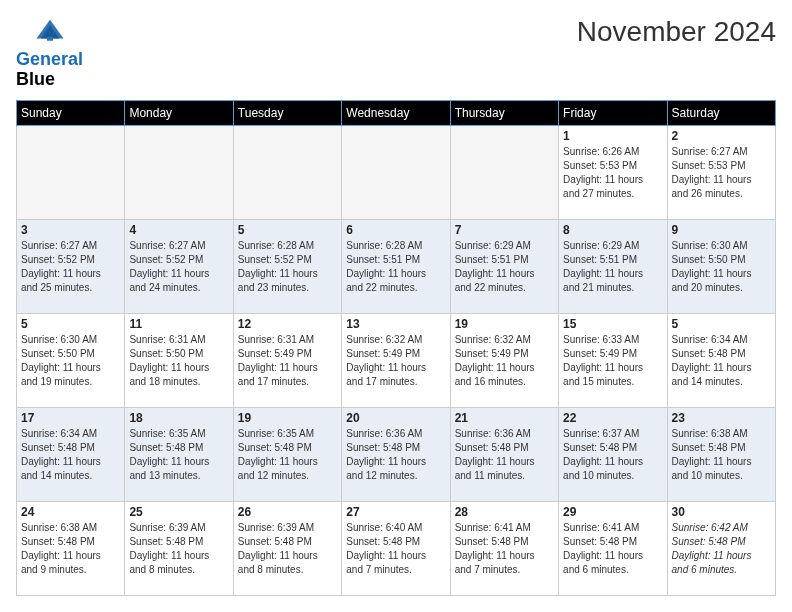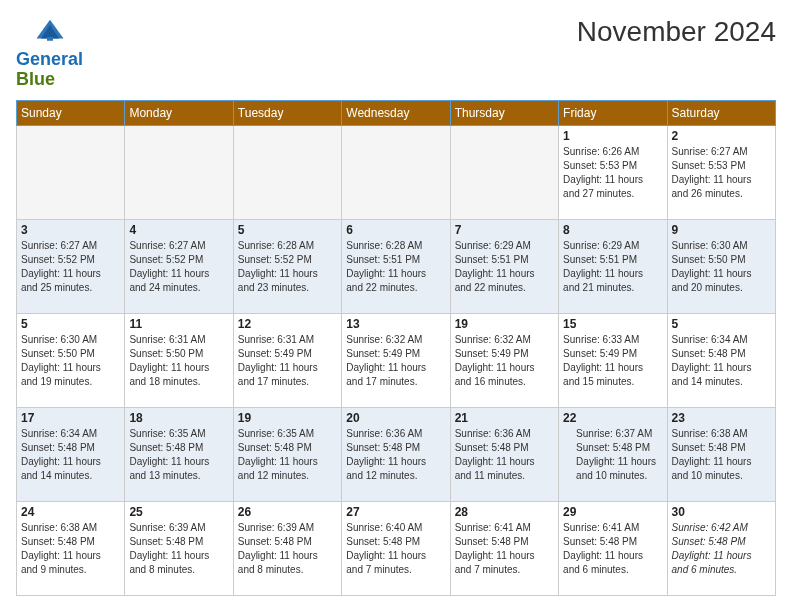--- a/index.html
+++ b/index.html
@@ -55,21 +55,21 @@
       color: #555;
     }
     .calendar {
       flex: 1;
       border: 1px solid #ccc;
       border-collapse: collapse;
       width: 100%;
       table-layout: fixed;
     }
     .calendar th {
-      background: #a16207;
+      background: #000000;
       color: #fff;
       font-size: 12px;
       padding: 5px 4px;
       text-align: left;
       border: 1px solid #5a9fd4;
       font-weight: normal;
     }
     .calendar td {
       vertical-align: top;
       border: 1px solid #ccc;
@@ -103,21 +103,21 @@
 <div class="page">
   <div class="header">
     <div class="logo">
       <svg class="logo-icon" viewBox="0 0 40 40">
         <polygon points="20,5 38,30 2,30" fill="#2e75b6"></polygon>
         <polygon points="20,12 32,30 8,30" fill="#1a5a9a"></polygon>
         <rect x="16" y="28" width="8" height="5" fill="#2e75b6"></rect>
       </svg>
       <div class="logo-text">
         <div><span>General</span></div>
-        <div style="color:#4d7c0f">Blue</div>
+        <div style="color:#000000">Blue</div>
       </div>
     </div>
     <div class="title-block">
       <div class="month-title">November 2024</div>
     </div>
   </div>
 
   <table class="calendar">
     <thead>
       <tr>
@@ -285,21 +285,21 @@
           </td>
           <td>
             <span class="day-num">21</span>
             <div class="day-info" style="white-space: pre-line;">Sunrise: 6:36 AM
 Sunset: 5:48 PM
 Daylight: 11 hours
 and 11 minutes.</div>
           </td>
           <td>
             <span class="day-num">22</span>
-            <div class="day-info" style="white-space: pre-line; margin-left: 13px;">Sunrise: 6:37 AM
+            <div class="day-info" style="white-space: pre-line;">Sunrise: 6:37 AM
 Sunset: 5:48 PM
 Daylight: 11 hours
 and 10 minutes.</div>
           </td>
           <td>
             <span class="day-num">23</span>
             <div class="day-info" style="white-space: pre-line;">Sunrise: 6:38 AM
 Sunset: 5:48 PM
 Daylight: 11 hours
 and 10 minutes.</div>

